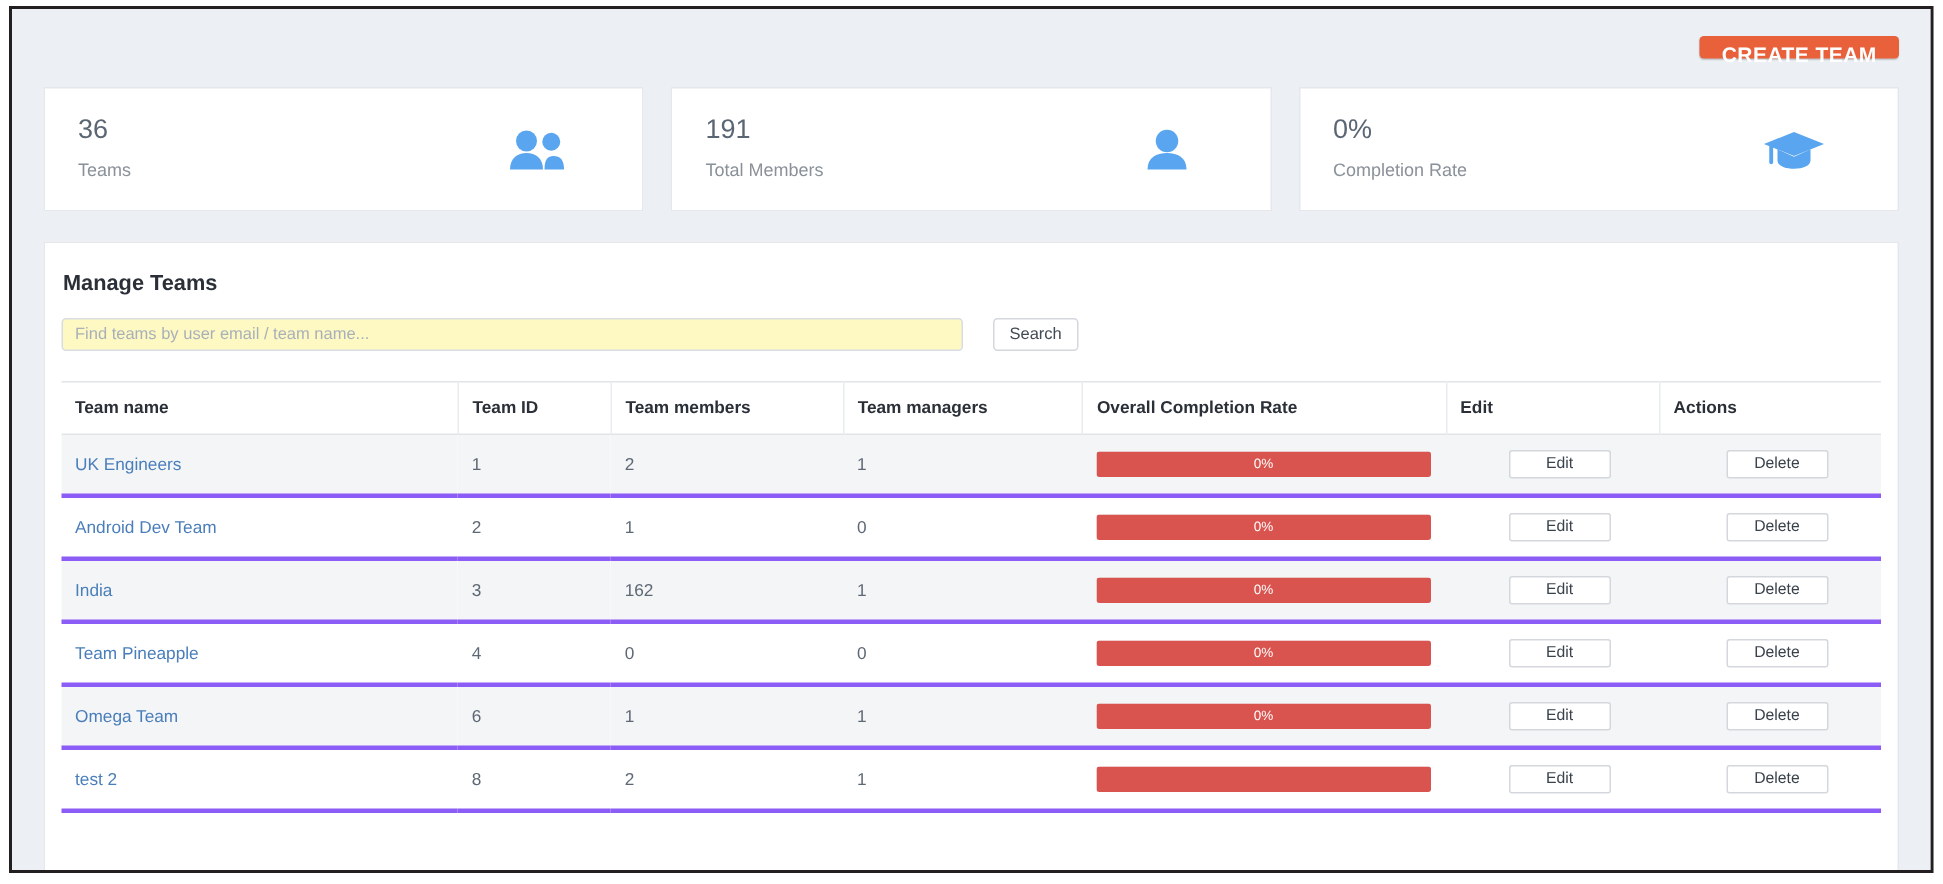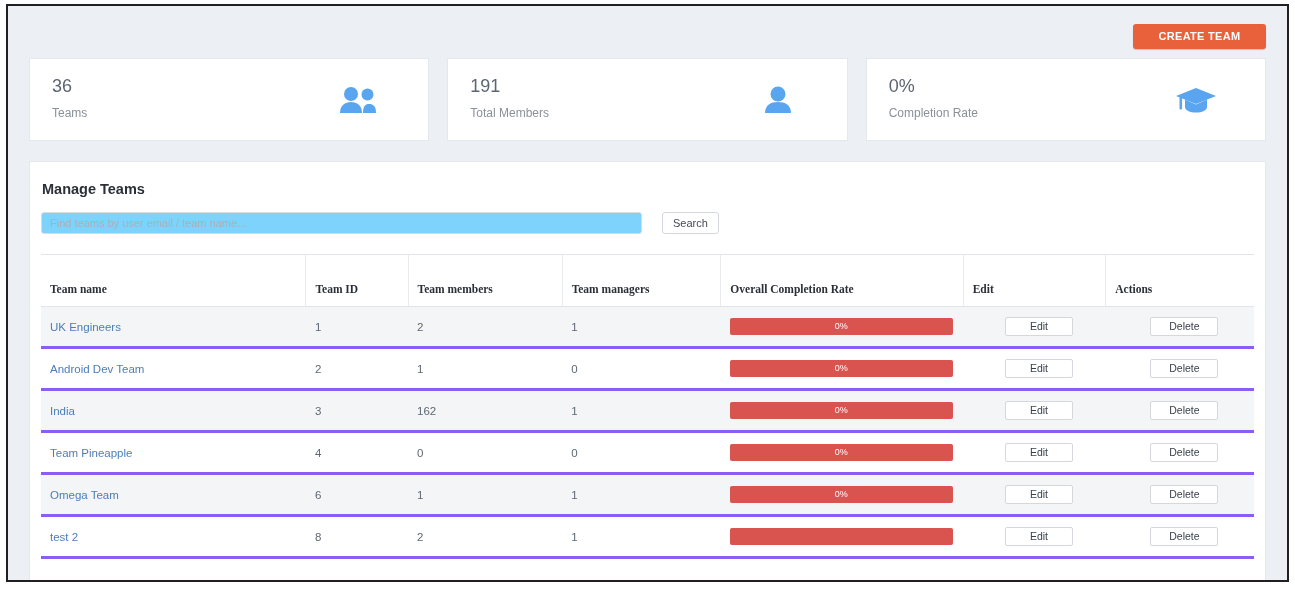--- a/index.html
+++ b/index.html
@@ -44,27 +44,27 @@
   
   .topbar {
     height: 52px;
     position: relative;
   }
   .create-team-btn {
     position: absolute;
     right: 21px;
     top: 18px;
     width: 133px;
-    height: 25px;
+    height: 15px;
     background: #e8613a;
     border: none;
     border-radius: 3px;
     color: #ffffff;
     font-family: "Liberation Sans", sans-serif;
-    font-size: 11px;
+    font-size: 14px;
     font-weight: bold;
     letter-spacing: .3px;
     cursor: pointer;
     box-shadow: 0 1px 1px rgba(0,0,0,.18);
     line-height: 25px;
     text-align: center;
     padding: 0;
   }
 
   
@@ -139,21 +139,21 @@
     width: 601px;
     height: 22px;
     box-sizing: border-box;
     border: 1px solid #d9dde2;
     border-radius: 3px;
     padding: 0 8px;
     font-size: 11px;
     color: #3c4450;
     font-family: "Liberation Sans", sans-serif;
     outline: none;
-    background: #7dd3fc;
+    background: #fef9c3;
   }
   .search-input::placeholder { color: #a9b0b8; }
   .search-btn {
     margin-left: 20px;
     height: 22px;
     padding: 0 10px;
     box-sizing: border-box;
     border: 1px solid #d4d8dd;
     border-radius: 3px;
     background: #ffffff;
@@ -170,27 +170,26 @@
     width: calc(100% - 22px);
     margin-left: 11px;
     border-collapse: collapse;
     font-family: "Liberation Sans", sans-serif;
   }
   table.teams thead th {
     font-size: 11.5px;
     font-weight: bold;
     color: #2b3038;
     text-align: left;
-    padding: 28px 0 11px 9px;
+    padding: 11px 0 11px 9px;
     border-top: 1px solid #e1e4e8;
     border-bottom: 1px solid #e1e4e8;
     border-left: 1px solid #e9ecef;
     white-space: nowrap;
     background: #ffffff;
-    font-family: Liberation Serif, serif;
   }
   table.teams thead th:first-child { border-left: none; }
 
   table.teams tbody td {
     font-size: 11.5px;
     color: #5e6874;
     padding: 10px 0 10px 9px;
     border-bottom: 3px solid #8b5cf6;
     vertical-align: middle;
     background: transparent;

